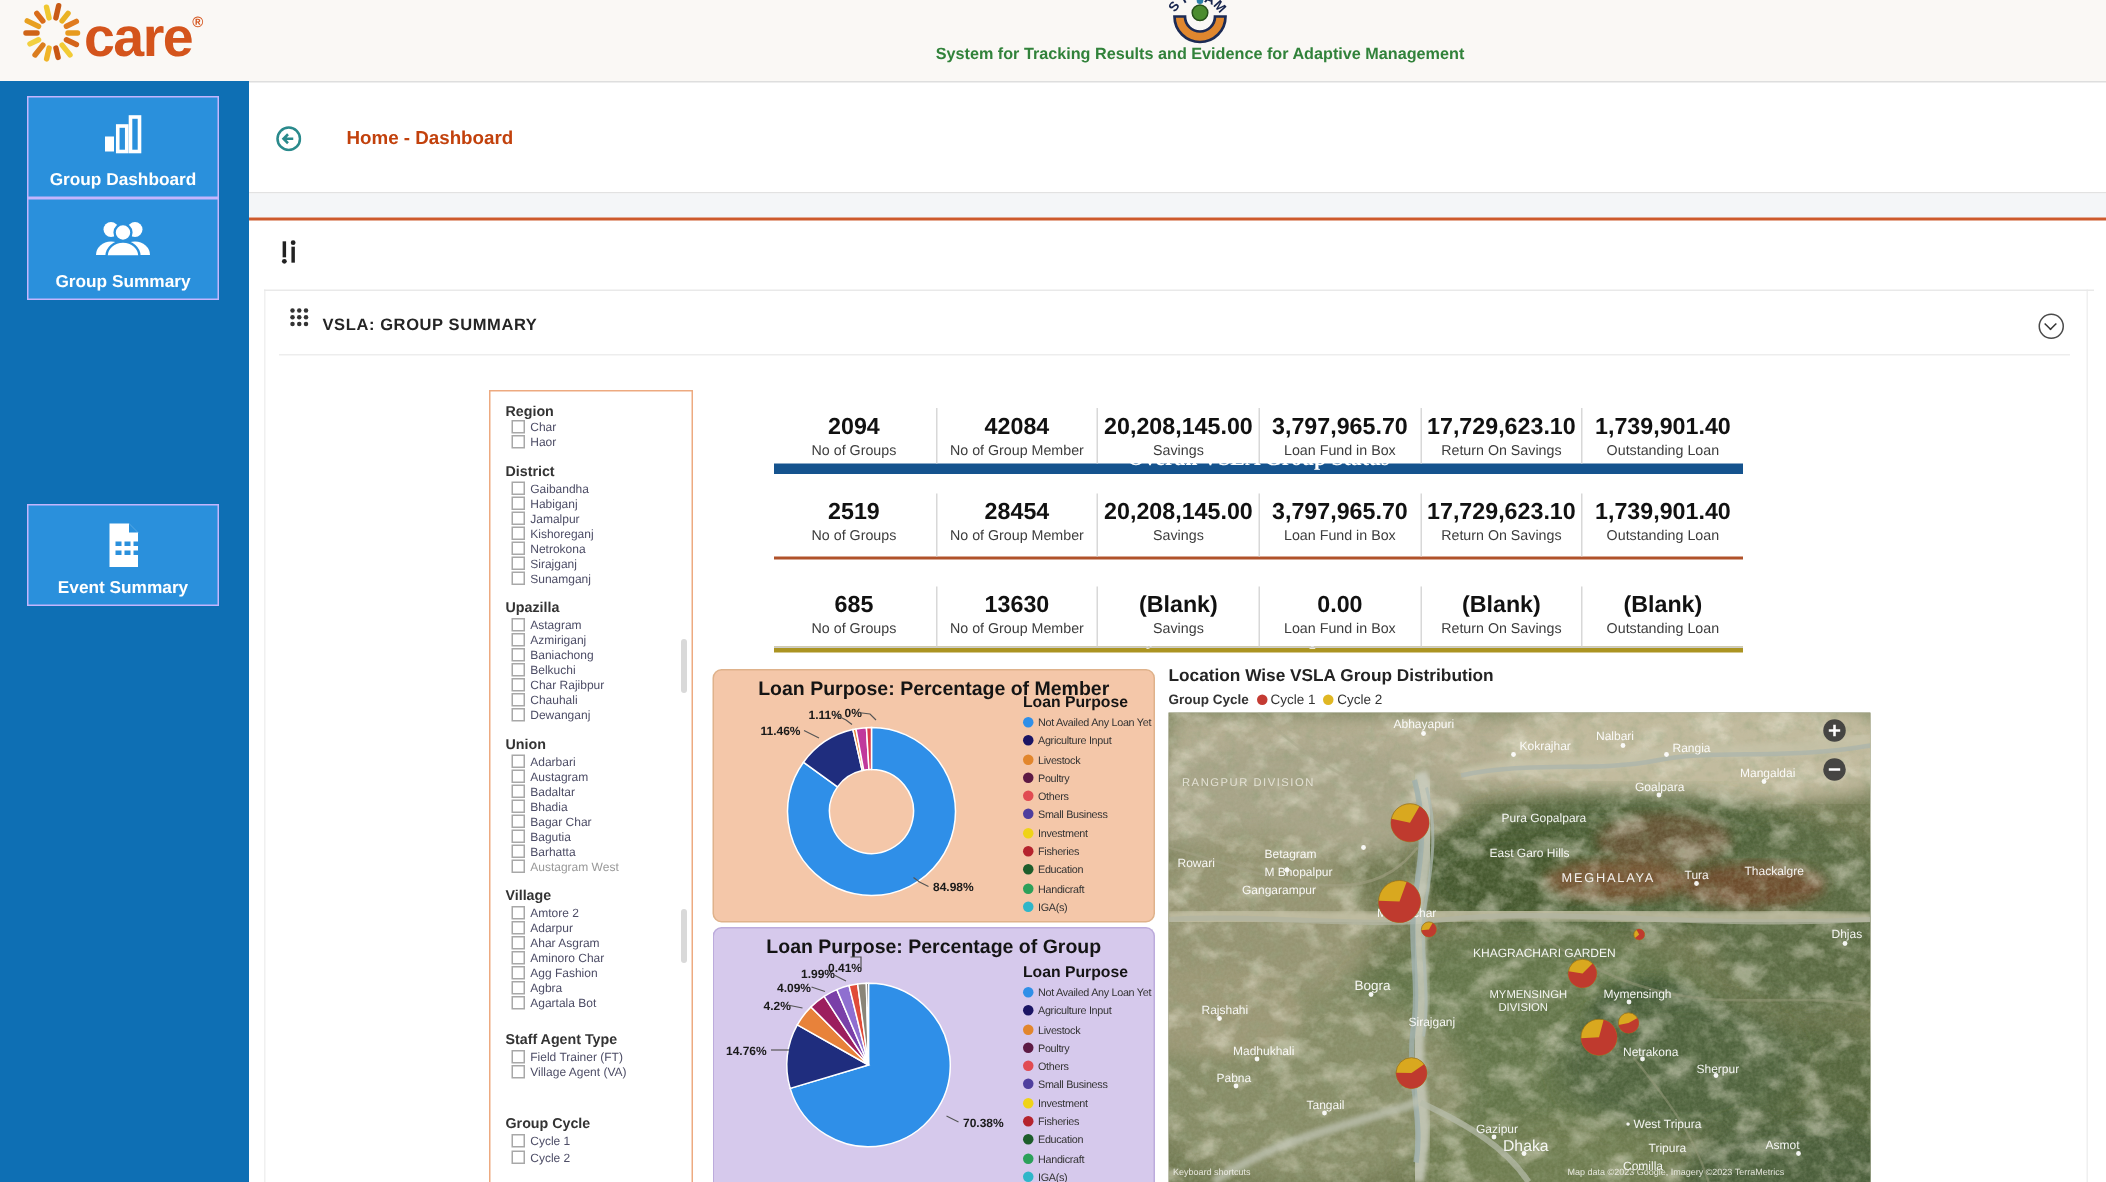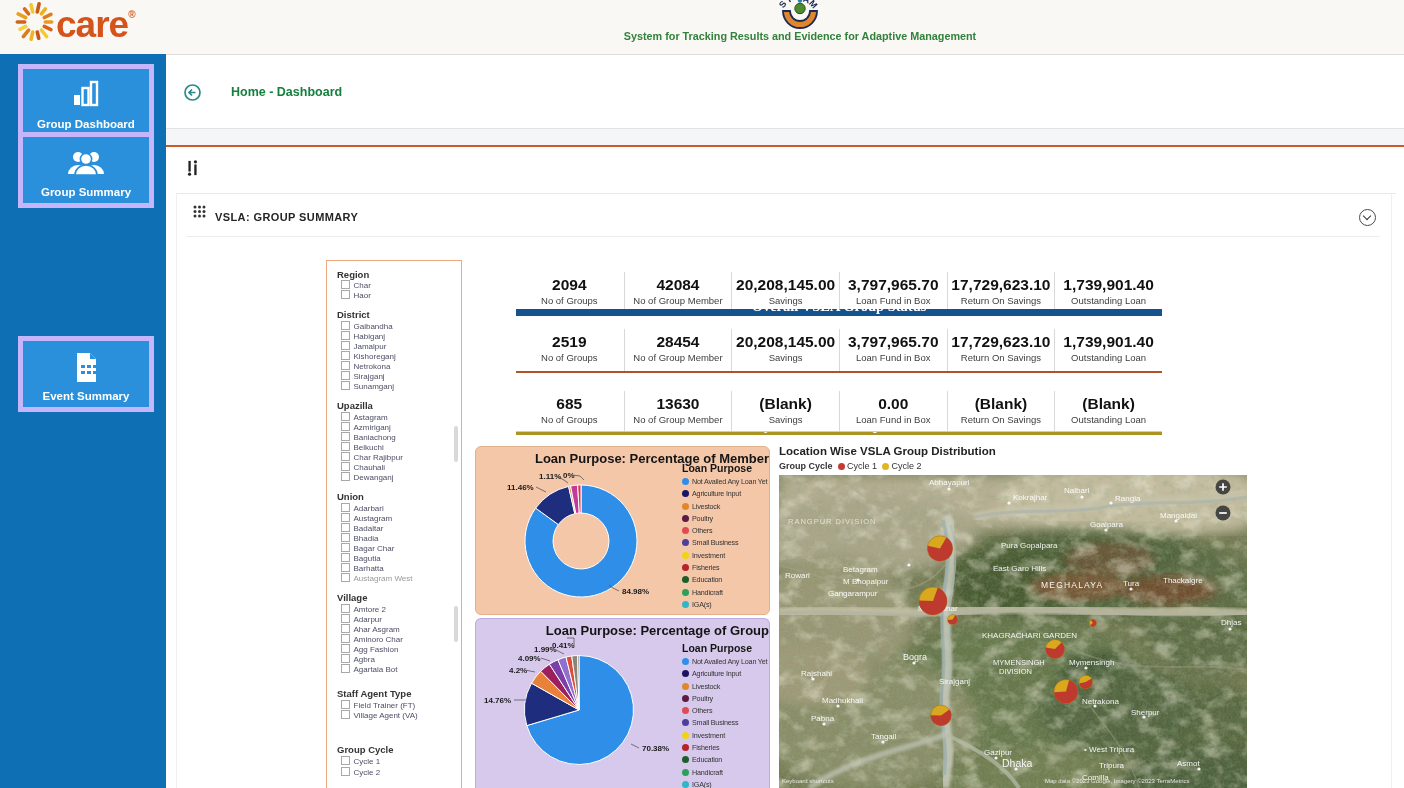--- a/index.html
+++ b/index.html
@@ -4,27 +4,27 @@
 <style>
   html,body{margin:0;padding:0;}
   body{width:1404px;height:788px;overflow:hidden;font-family:"Liberation Sans",sans-serif;background:#fff;position:relative;}
   .abs{position:absolute;}
   
   #header{left:0;top:0;width:1404px;height:54px;background:#faf8f5;}
   #careword{left:56px;top:4px;font-size:37px;font-weight:bold;color:#d4541c;letter-spacing:-1px;}
   #sysname{left:800px;top:30px;transform:translateX(-50%);font-size:10.8px;font-weight:bold;color:#31823a;white-space:nowrap;}
   
   #sidebar{left:0;top:54px;width:166px;height:734px;background:#0e6fb4;}
-  .sbtn{position:absolute;left:18px;width:126px;height:66px;background:#2a90dc;border:5px solid #c4b5fd;color:#fff;text-align:center;}
+  .sbtn{position:absolute;left:18px;width:126px;height:66px;background:#2a90dc;border:1px solid #c4b5fd;color:#fff;text-align:center;}
   .sbtn .lbl{position:absolute;bottom:5px;left:0;right:0;font-size:11.5px;font-weight:bold;}
   .sbtn svg{position:absolute;top:9px;left:50%;transform:translateX(-50%);}
   
   #content{left:166px;top:54px;width:1238px;height:734px;background:#fff;}
   .crumb-ic{left:18px;top:30px;}
-  #crumbtxt{left:40px;top:31px;font-size:12.5px;font-weight:bold;color:#15803d;padding-left:25px;}
+  #crumbtxt{left:40px;top:31px;font-size:12.5px;font-weight:bold;color:#c2410c;padding-left:25px;}
   #div1{left:0;top:73.5px;width:1238px;height:1px;background:#e2e2e2;}
   #band{left:0;top:74.5px;width:1238px;height:16px;background:#f4f6f8;}
   #orangeline{left:0;top:90.5px;width:1238px;height:2.4px;background:#cd5a2d;}
   #dashhead{left:39px;top:109px;font-size:12px;font-weight:bold;color:#1c1c1c;}
   #div2{left:10px;top:138.5px;width:1220px;height:1px;background:#e9e9e9;}
   #card{left:10px;top:139px;width:1214px;height:595px;background:#fff;border:1px solid #f0f0f0;border-top:none;}
   #vslahead{left:49px;top:157px;font-size:11px;font-weight:bold;color:#252525;letter-spacing:.4px;}
   #div3{left:20px;top:182px;width:1194px;height:1px;background:#ededed;}
   
   #chev{left:1193px;top:154.5px;width:15px;height:15px;border:1.6px solid #4a4a4a;border-radius:50%;}
@@ -39,21 +39,21 @@
   #tbl{left:350px;top:198px;width:646px;}
   .thead{position:absolute;left:0;width:646px;height:20px;color:#fff;font-family:"Liberation Serif",serif;font-weight:bold;font-size:14.5px;text-align:center;line-height:20px;margin-top:44px;}
   .trow{position:absolute;left:0;width:646px;background:#fff;}
   .tcell{position:absolute;top:0;width:106.6px;height:100%;text-align:center;}
   .tcell.b{border-left:1px solid #d8d8d8;}
   .tval{font-size:15.5px;font-weight:bold;color:#111;margin-top:4px;}
   .tlab{font-size:9.5px;color:#3d3d3d;margin-top:1px;}
   
   #chart1{left:309px;top:392px;width:293px;height:167px;background:#f4c7a9;border:1px solid #dfb28b;border-radius:6px;overflow:hidden;}
   #chart2{left:309px;top:564px;width:293px;height:170px;background:#d6c9ec;border:1px solid #bcabdc;border-radius:6px 6px 0 0;border-bottom:none;overflow:hidden;}
-  .ctitle{position:absolute;top:4px;left:0;right:0;text-align:right;font-size:13px;font-weight:bold;color:#141414;}
+  .ctitle{position:absolute;top:4px;left:0;right:0;text-align:center;font-size:13px;font-weight:bold;color:#141414;}
   .legend{position:absolute;left:206px;top:15px;}
   .legend .lt{font-size:10.5px;font-weight:bold;color:#141414;margin-bottom:3px;}
   .li{font-size:7.2px;color:#333;white-space:nowrap;height:12.3px;letter-spacing:-0.2px;}
   .li .dot{display:inline-block;width:7px;height:7px;border-radius:50%;margin-right:3px;vertical-align:-1px;}
   
   #maptitle{left:613px;top:391px;font-size:11.5px;font-weight:bold;color:#232323;}
   #maplegend{left:613px;top:407px;font-size:9px;color:#333;}
   #maplegend b{font-weight:bold;}
   .mdot{display:inline-block;width:7px;height:7px;border-radius:50%;vertical-align:-1px;}
 </style>

